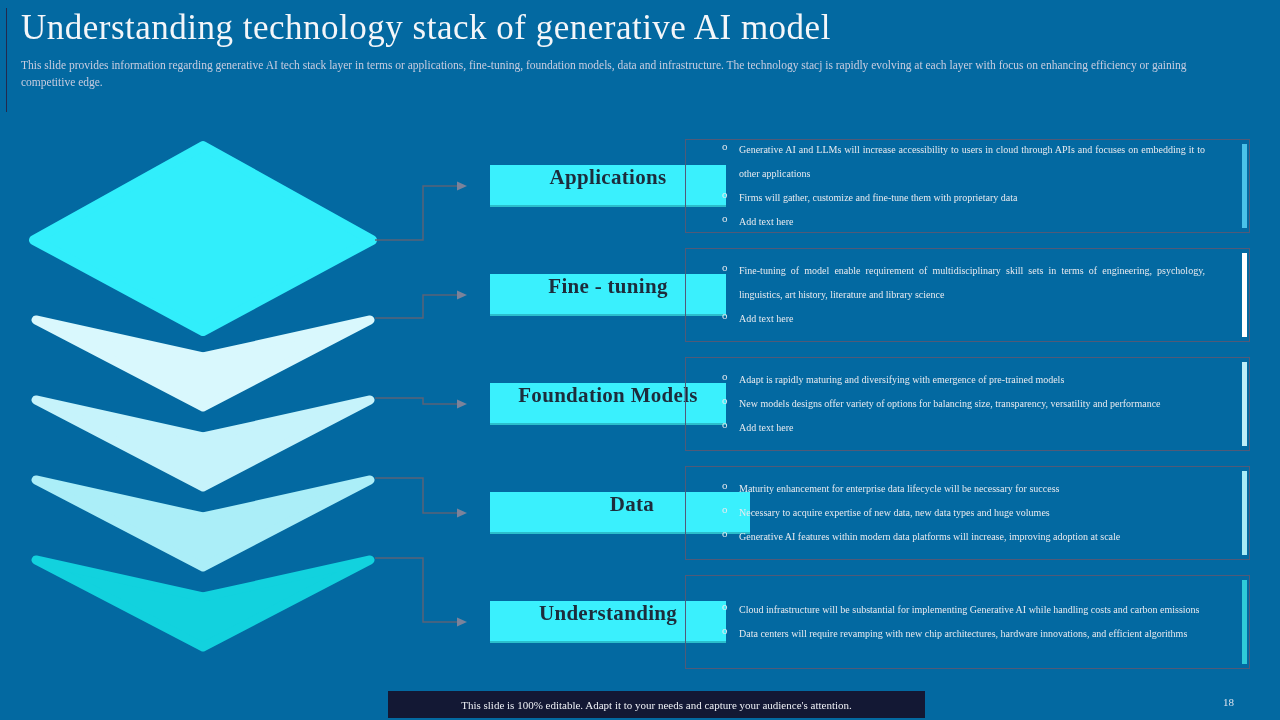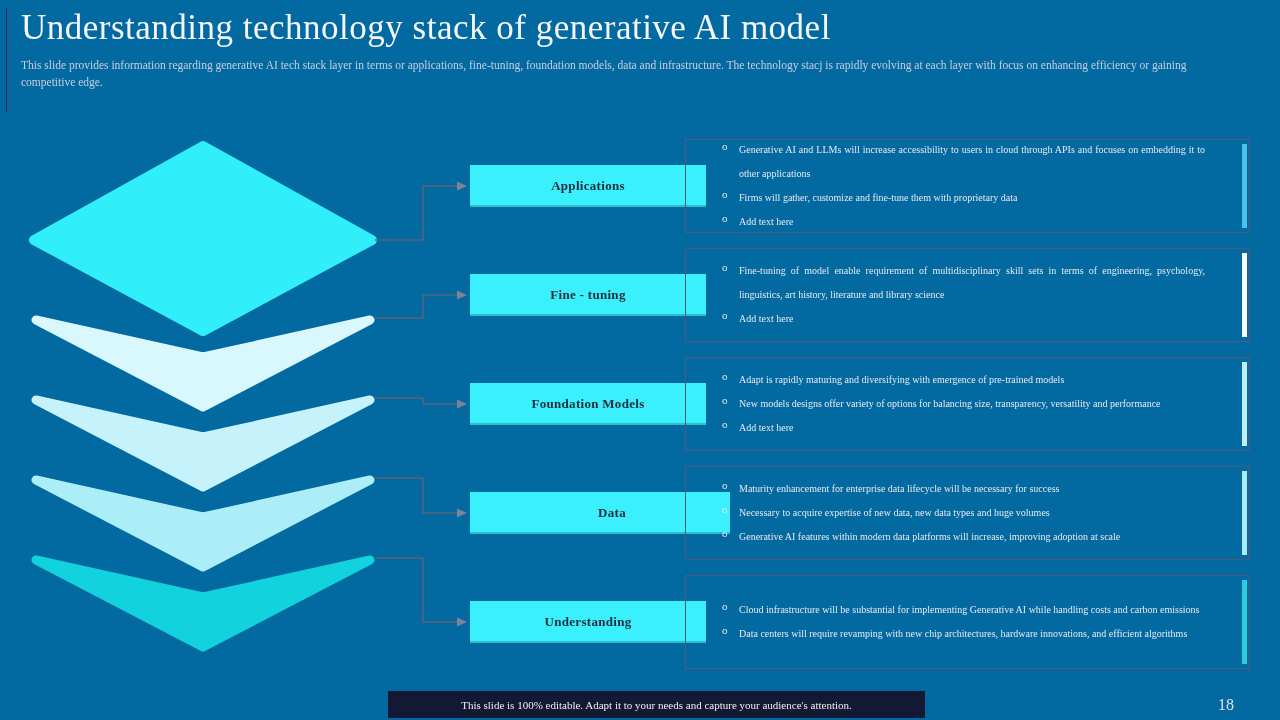--- a/index.html
+++ b/index.html
@@ -13,23 +13,23 @@
   .title{
     position:absolute;left:21px;top:8px;width:1100px;
     font-size:35px;font-weight:400;letter-spacing:.5px;color:#f4f6f9;margin:0;
   }
   .subtitle{
     position:absolute;left:21px;top:57px;width:1222px;
     font-size:11.5px;line-height:1.45;color:#c9cde0;margin:0;
   }
   .stack-svg{position:absolute;left:0;top:0;width:470px;height:720px;}
   .label-box{
-    position:absolute;left:470px;width:236px;height:42px;
-    display:flex;align-items:center;justify-content:center;
-    font-size:13px;font-weight:bold;letter-spacing:.3px;
+    position:absolute;left:490px;width:236px;height:42px;
+    display:flex;justify-content:center;
+    font-size:21px;font-weight:bold;letter-spacing:.3px;
     box-shadow:inset 0 -2px 0 rgba(0,40,60,.25);
   }
   .lb0{top:165px}.lb1{top:274px}.lb2{top:383px}.lb3{top:492px}.lb4{top:601px}
   .text-box{
     position:absolute;left:685px;width:565px;height:94px;
     border:1px solid #515a78;box-sizing:border-box;
     display:flex;flex-direction:column;justify-content:center;
     padding:0 44px 0 0;
   }
   .tb0{top:139px}.tb1{top:248px}.tb2{top:357px}.tb3{top:466px}.tb4{top:575px}
@@ -42,21 +42,21 @@
   .btext{
     flex:1;font-size:10px;line-height:24px;color:#e8eaef;
     text-align:justify;text-align-last:left;
   }
   .footer-strip{
     position:absolute;left:388px;top:691px;width:537px;height:27px;
     background:#131834;display:flex;align-items:center;justify-content:center;
   }
   .footer-text{font-size:11px;color:#eef0f5;text-align:center;}
   .page-number{
-    position:absolute;right:46px;top:696px;font-size:16px;color:#dfe3ee;
+    position:absolute;right:46px;top:696px;font-size:11px;color:#dfe3ee;
   }
 </style>
 </head>
 <body>
 
 <div class="slide">
   <div class="edge-line"></div>
 
   <h1 class="title">Understanding technology stack of generative AI model</h1>
   <p class="subtitle">This slide provides information regarding generative AI tech stack layer in terms or applications, fine-tuning, foundation models, data and infrastructure. The technology stacj is rapidly evolving at each layer with focus on enhancing efficiency or gaining competitive edge.</p>

